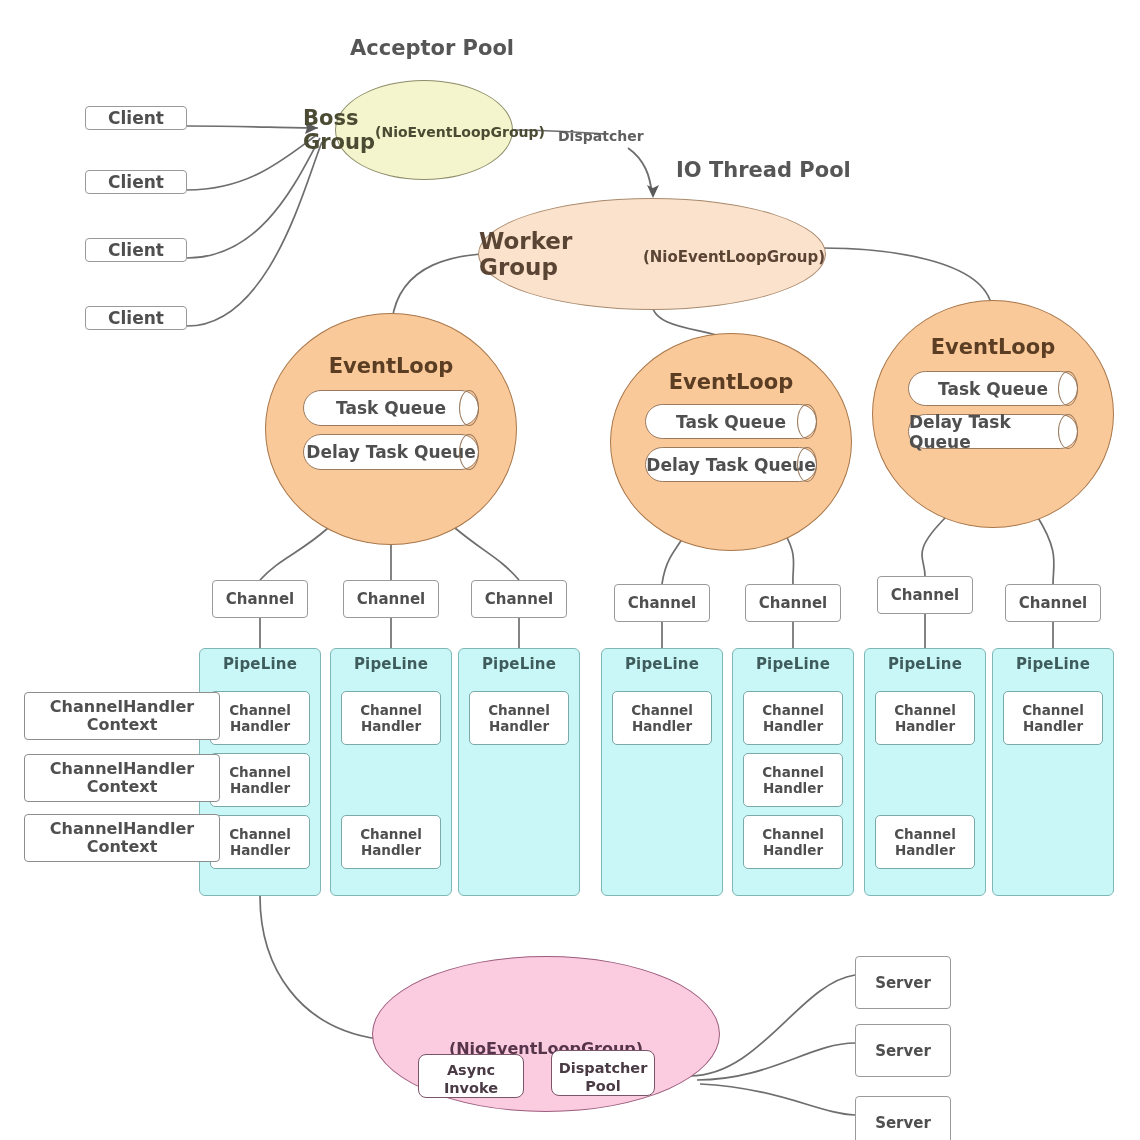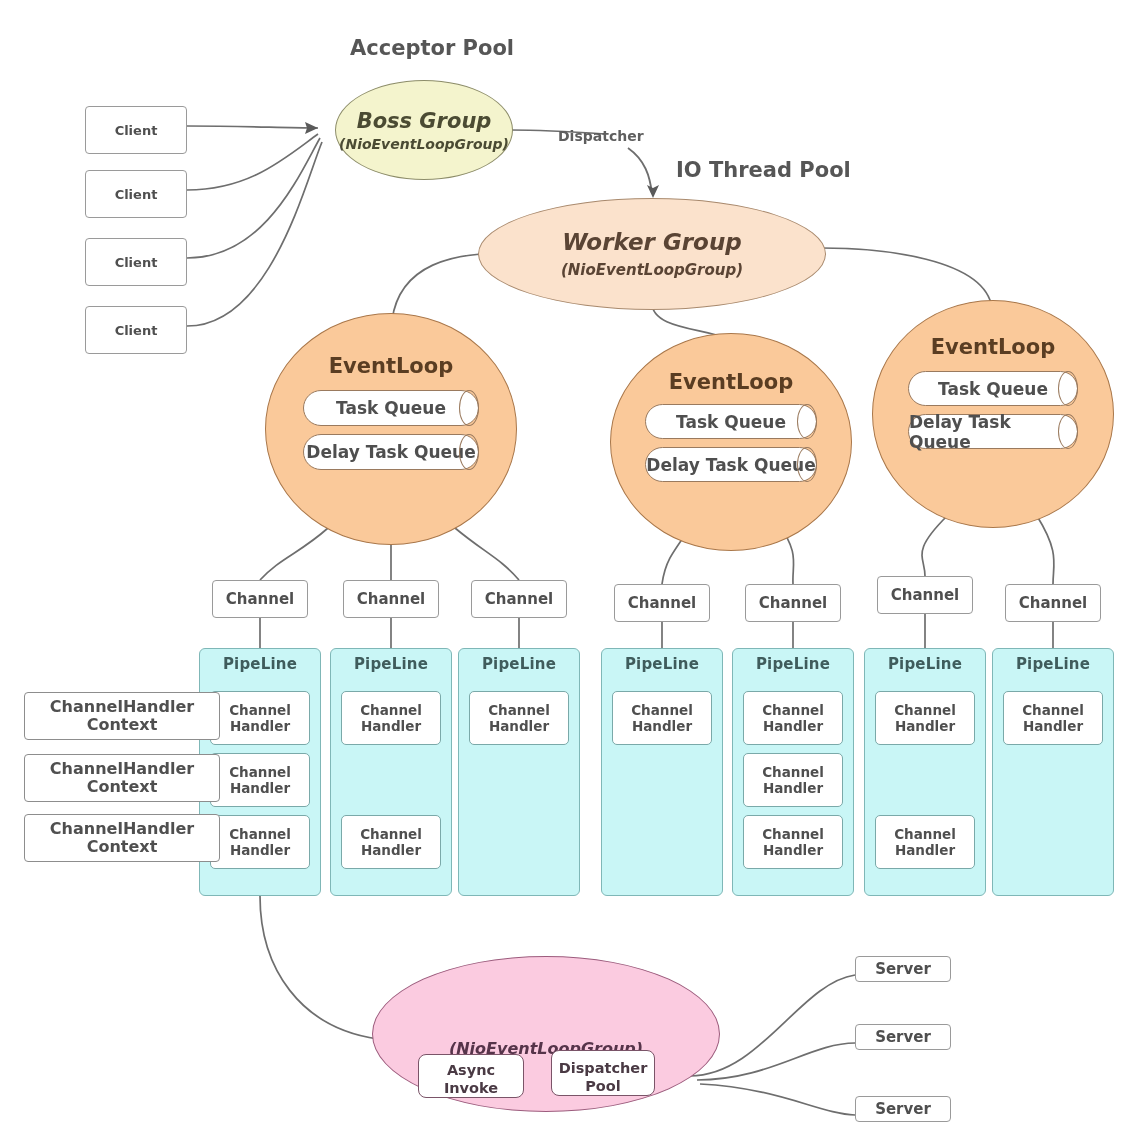--- a/index.html
+++ b/index.html
@@ -6,27 +6,27 @@
   body{width:1140px;height:1140px;position:relative;overflow:hidden;
        font-family:"DejaVu Sans","Liberation Sans",sans-serif;color:#4a4a4a;}
   #canvas{position:absolute;left:0;top:0;width:1140px;height:1140px;margin-top:8px;}
   svg.wires{position:absolute;left:0;top:0;width:1140px;height:1140px;pointer-events:none;}
 
   .sect-title{position:absolute;font-weight:bold;font-size:21px;color:#565656;white-space:nowrap;}
 
   .box{position:absolute;background:#fff;border:1.6px solid #9a9a9a;border-radius:4px;
        display:flex;align-items:center;justify-content:center;text-align:center;
        font-weight:bold;color:#4f4f4f;box-sizing:border-box;}
-  .client-box{width:102px;height:48px;font-size:13px;}
-  .server-box{width:96px;height:26px;font-size:15px;}
+  .client-box{width:102px;height:24px;font-size:17px;}
+  .server-box{width:96px;height:53px;font-size:15px;}
   .channel-box{width:96px;height:38px;font-size:15px;}
   .chc-box{height:48px;font-size:16px;line-height:1.15;border-color:#8d8d8d;z-index:6;}
 
-  .ellipse{position:absolute;display:flex;flex-direction:column;align-items:center;
-           justify-content:center;text-align:left;box-sizing:border-box;font-style:italic;}
+  .ellipse{position:absolute;display:flex;flex-direction:row;align-items:center;
+           justify-content:center;text-align:left;box-sizing:border-box;}
   .boss{width:178px;height:100px;border-radius:50%;background:#f4f4cd;border:1.8px solid #8d8d6a;}
   .boss .t1{font-size:21px;font-weight:bold;color:#4b4b33;}
   .boss .t2{font-size:14px;font-weight:bold;color:#4b4b33;margin-top:3px;}
   .worker{width:348px;height:112px;border-radius:50%;background:#fbe2cc;border:1.8px solid #a98a6e;}
   .worker .t1{font-size:23px;font-weight:bold;color:#5a4434;}
   .worker .t2{font-size:15px;font-weight:bold;color:#5a4434;margin-top:6px;}
   .executor{width:348px;height:156px;border-radius:50%;background:#fbcbe0;border:1.8px solid #9c5c7d;}
   .executor .t1{font-size:25px;font-weight:bold;color:#56344a;}
   .executor .t2{font-size:16px;font-weight:bold;color:#56344a;margin-top:10px;}
 

